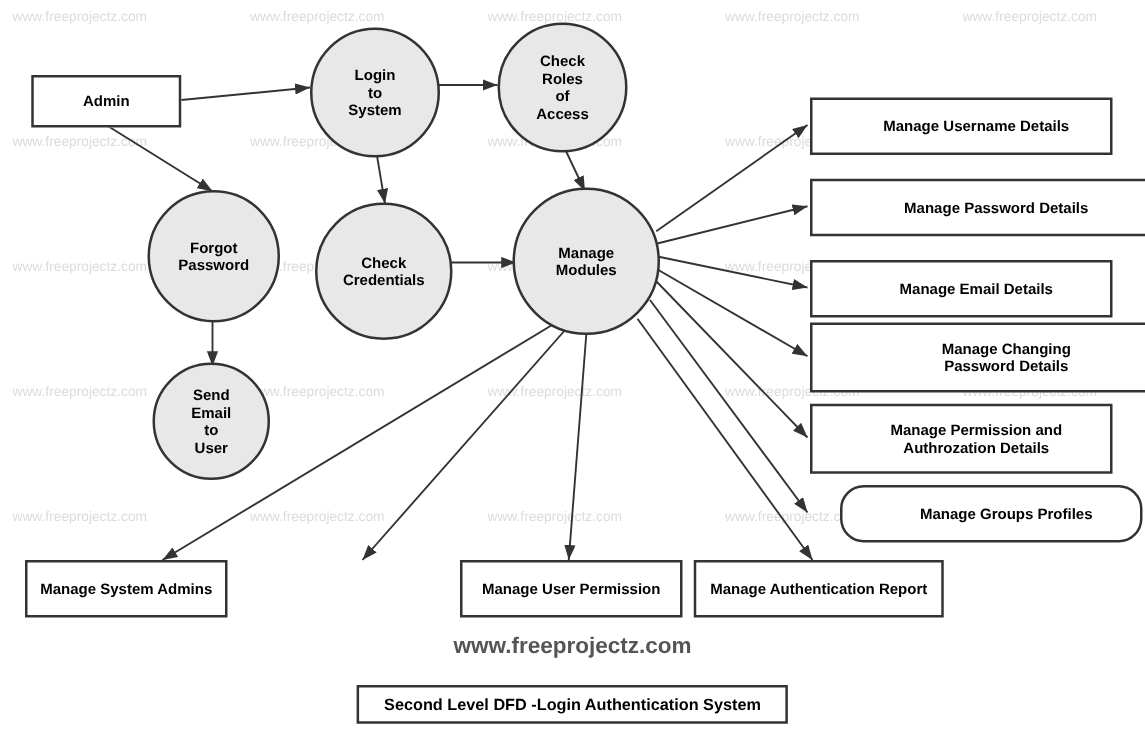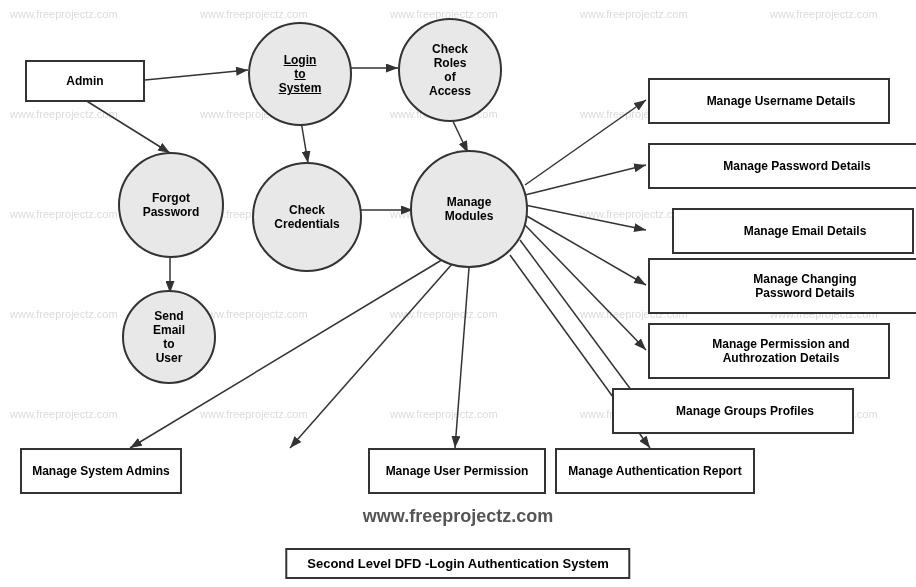--- a/index.html
+++ b/index.html
@@ -181,21 +181,21 @@
 
     <line x1="470" y1="255" x2="455" y2="448" stroke="#333" stroke-width="1.5" marker-end="url(#arrowhead)"></line>
 
     <line x1="510" y1="255" x2="650" y2="448" stroke="#333" stroke-width="1.5" marker-end="url(#arrowhead)"></line>
   </svg>
 
   <div class="rect-box" style="left:25px; top:60px; width:120px; height:42px;">
     <span>Admin</span>
   </div>
 
-  <div class="circle-node" style="left:248px; top:22px; width:104px; height:104px;text-decoration:underline;">
+  <div class="circle-node" style="left:248px; top:22px; width:104px; height:104px;">
     <span>Login<br>to<br>System</span>
   </div>
 
   <div class="circle-node" style="left:398px; top:18px; width:104px; height:104px;">
     <span>Check<br>Roles<br>of<br>Access</span>
   </div>
 
   <div class="circle-node" style="left:118px; top:152px; width:106px; height:106px;">
     <span>Forgot<br>Password</span>
   </div>
@@ -226,33 +226,33 @@
   </div>
 
   <div class="right-box" style="left:648px; top:78px; width:242px; height:46px;">
     <span>Manage Username Details</span>
   </div>
 
   <div class="right-box" style="left:648px; top:143px; width:274px; height:46px;">
     <span>Manage Password Details</span>
   </div>
 
-  <div class="right-box" style="left:648px; top:208px; width:242px; height:46px;margin-left:24px;">
+  <div class="right-box" style="left:648px; top:208px; width:242px; height:46px;">
     <span>Manage Email Details</span>
   </div>
 
   <div class="right-box" style="left:648px; top:258px; width:290px; height:56px;">
     <span>Manage Changing<br>Password Details</span>
   </div>
 
   <div class="right-box" style="left:648px; top:323px; width:242px; height:56px;">
     <span>Manage Permission and<br>Authrozation Details</span>
   </div>
 
-  <div class="right-box" style="left:612px; top:388px; width:242px; height:46px;">
+  <div class="right-box" style="left:672px; top:388px; width:242px; height:46px;border-radius:19px;">
     <span>Manage Groups Profiles</span>
   </div>
 
   <div class="footer-watermark">
     <span>www.freeprojectz.com</span>
   </div>
 
   <div class="title-box">
     <span>Second Level DFD -Login Authentication System</span>
   </div>

